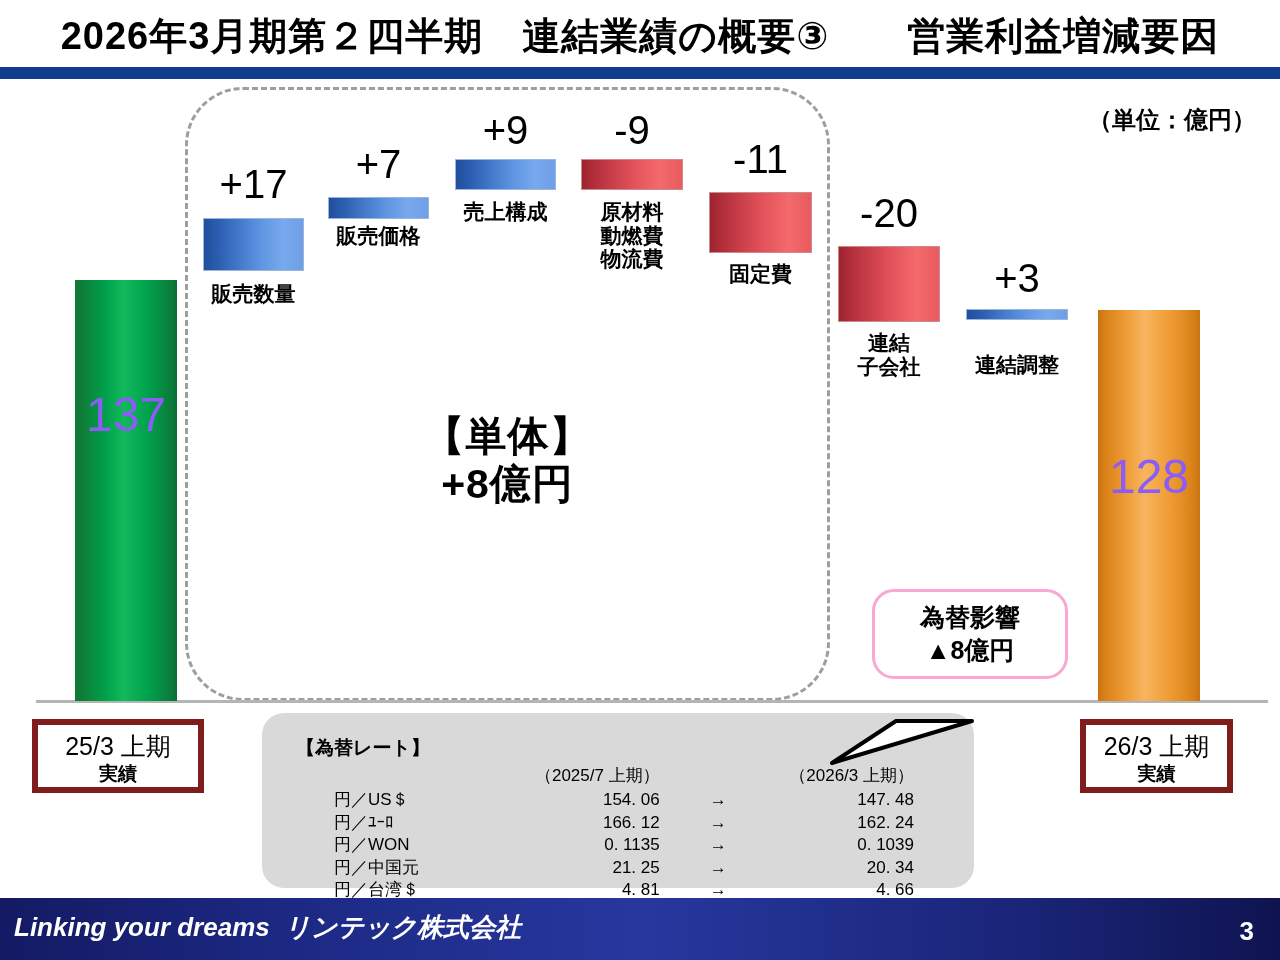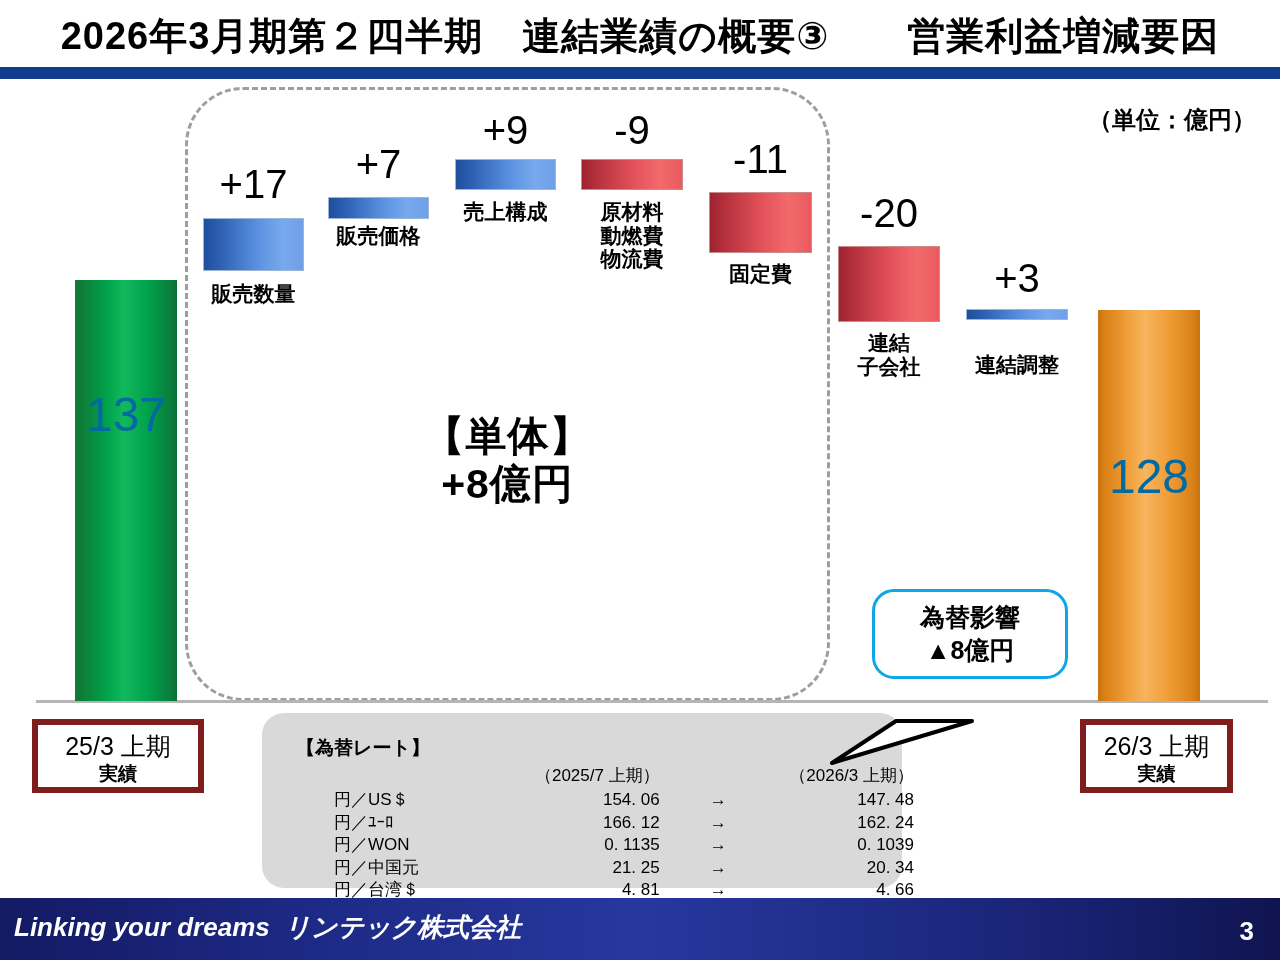--- a/index.html
+++ b/index.html
@@ -42,21 +42,21 @@
   .bar{position:absolute;box-sizing:border-box;}
   .bar-cap-label{
     position:absolute;text-align:center;font-size:40px;font-weight:400;
     white-space:nowrap;
   }
   .bar-name{
     position:absolute;text-align:center;font-size:21px;font-weight:700;
     line-height:1.12;white-space:pre;
   }
   .bar-value-inside{
-    position:absolute;text-align:center;color:#0369a1;font-size:48px;
+    position:absolute;text-align:center;color:#8b5cf6;font-size:48px;
     font-weight:400;
   }
   
   .pillar-green{
     background:linear-gradient(to right,#0f7a35 0%,#0f7a35 5%,#00a14b 30%,#12b95c 48%,#00a14b 72%,#0b7a3a 95%,#0a6e33 100%);
   }
   .pillar-orange{
     background:linear-gradient(to right,#c87312 0%,#d97f16 6%,#f0a03c 30%,#f7b55f 46%,#ef9c35 70%,#d88018 94%,#c87312 100%);
   }
   .bar-blue{
@@ -69,40 +69,40 @@
   }
   
   .period-box{
     position:absolute;border:6px solid #7f1d1d;background:#fff;
     text-align:center;box-sizing:border-box;padding-top:6px;
   }
   .period-box .p1{font-size:25px;font-weight:400;line-height:1.25;}
   .period-box .p2{font-size:19px;font-weight:700;line-height:1.25;}
   
   #fx-panel{
-    position:absolute;left:262px;top:713px;width:640px;height:175px;
+    position:absolute;left:262px;top:713px;width:712px;height:175px;
     background:#d9d9d9;border-radius:22px;box-sizing:border-box;
   }
   #fx-title{
     position:absolute;left:34px;top:22px;font-size:19px;font-weight:700;
   }
   #fx-table{
     position:absolute;left:46px;top:52px;width:640px;
     border-collapse:collapse;font-size:17px;
   }
   #fx-table th,#fx-table td{padding:0;font-weight:400;line-height:1.32;}
   #fx-table .c-name{width:190px;text-align:left;padding-left:26px;letter-spacing:0px;}
   #fx-table .c-old{width:180px;text-align:right;padding-right:24px;}
   #fx-table .c-arrow{width:80px;text-align:center;}
   #fx-table .c-new{width:180px;text-align:right;padding-right:34px;}
   #fx-table thead th{text-align:center;font-weight:400;padding-bottom:2px;}
   
   #fx-callout{
     position:absolute;left:872px;top:589px;width:196px;height:90px;
-    border:3px solid #0ea5e9;border-radius:22px;background:#fff;
+    border:3px solid #f9a8d4;border-radius:22px;background:#fff;
     text-align:center;box-sizing:border-box;padding-top:9px;z-index:6;
   }
   #fx-callout .c1{font-size:25px;font-weight:700;line-height:1.3;}
   #fx-callout .c2{font-size:25px;font-weight:700;line-height:1.3;}
   #callout-tail{position:absolute;left:800px;top:655px;width:280px;height:110px;z-index:5;}
   
   #footer{
     position:absolute;left:0;top:898px;width:1280px;height:62px;
     background:linear-gradient(to right,#141a63 0%,#1d2a86 25%,#27379e 50%,#1a2578 80%,#0f1450 100%);
   }

